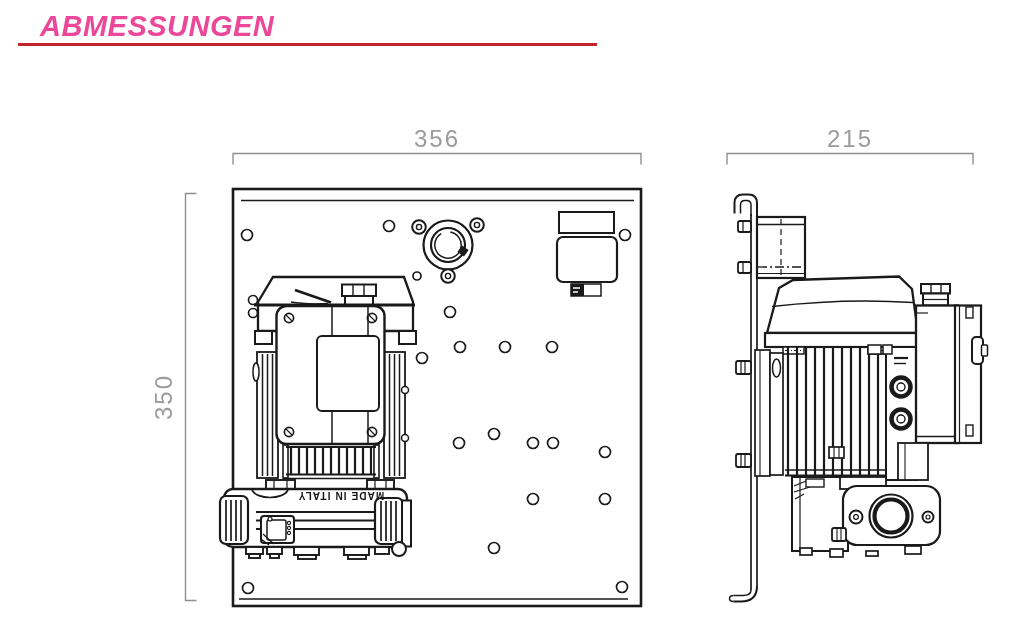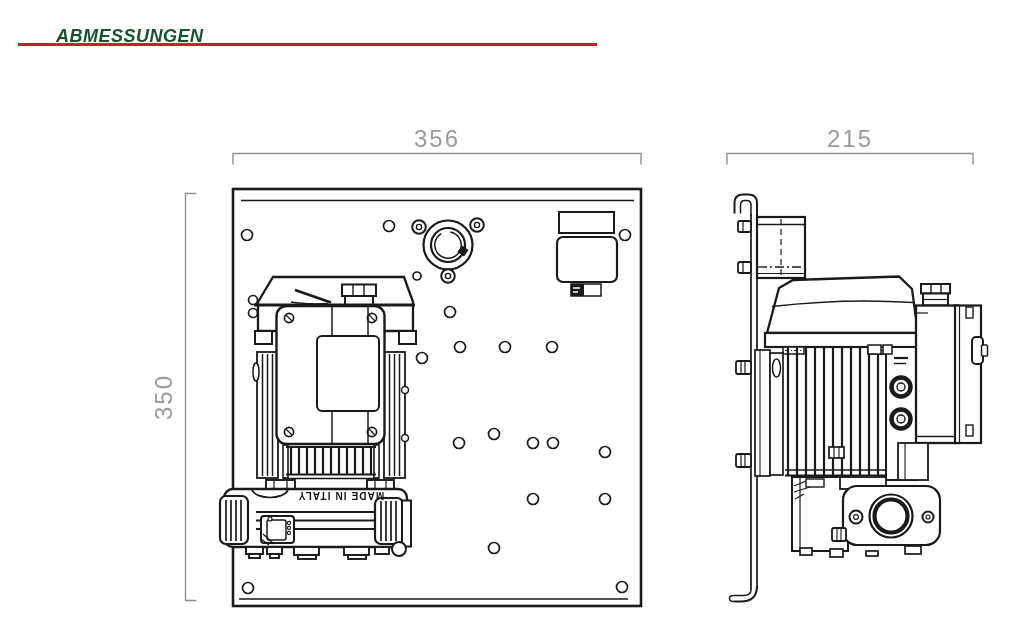--- a/index.html
+++ b/index.html
@@ -1,19 +1,19 @@
 <!DOCTYPE html>
 <html><head>
 <meta charset="utf-8">
 <style>
   html,body{margin:0;padding:0;background:#fff;}
   .page{position:relative;width:1024px;height:641px;background:#ffffff;overflow:hidden;
         font-family:"Liberation Sans",sans-serif;}
-  .title{position:absolute;left:40px;top:10px;margin:16px;font-size:18px;font-weight:800;
-         font-style:italic;letter-spacing:.5px;color:#14532d;}
+  .title{position:absolute;left:40px;top:10px;margin:0;font-size:29px;font-weight:800;
+         font-style:italic;letter-spacing:.5px;color:#ec4899;}
   .rule{position:absolute;left:18px;top:43px;width:579px;height:3px;background:#C3242C;}
   svg{position:absolute;left:0;top:0;}
   .k{fill:none;stroke:#1a1a1a;}
   .w{fill:#ffffff;stroke:#1a1a1a;}
   .dim{stroke:#8f8f8f;fill:none;stroke-width:1.4;}
   .dimtxt{fill:#9b9b9b;font-size:24px;letter-spacing:2px;font-family:"Liberation Sans",sans-serif;}
   .made{fill:#141414;font-size:10px;font-weight:bold;letter-spacing:1.1px;
         font-family:"Liberation Sans",sans-serif;}
 </style>
 </head>

